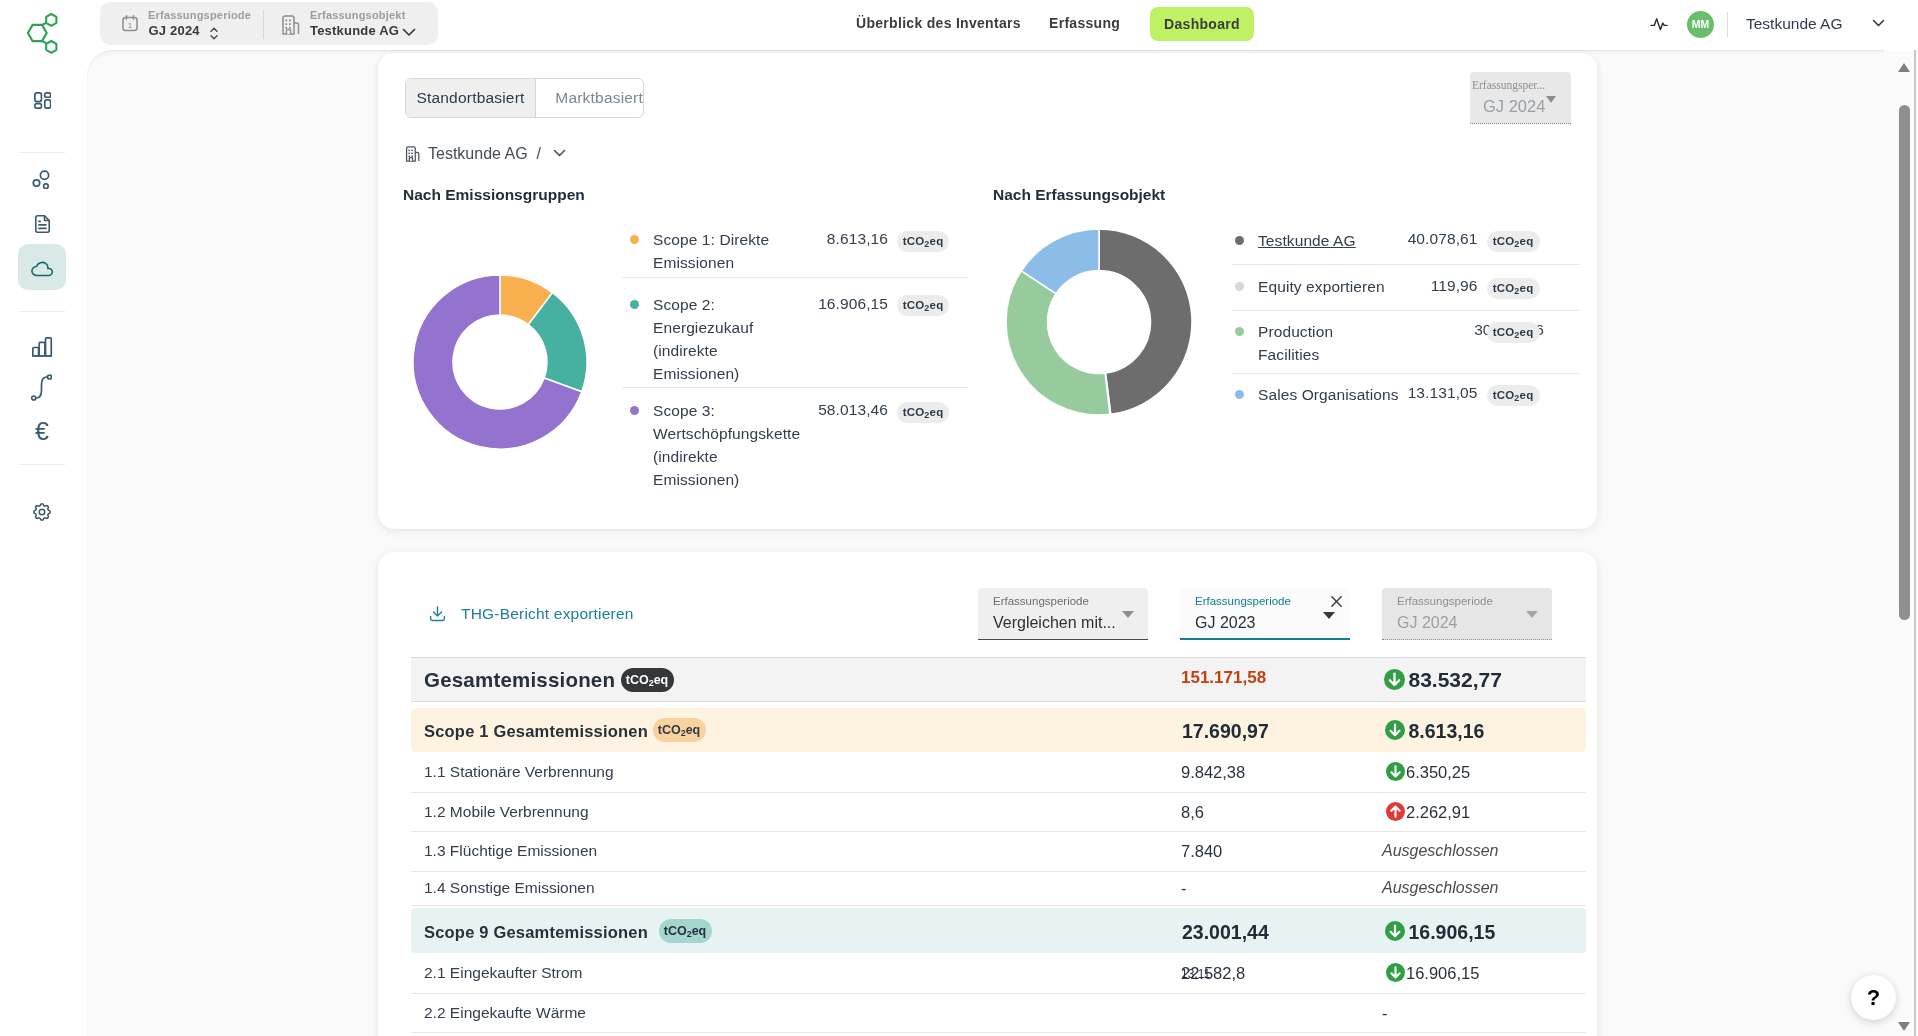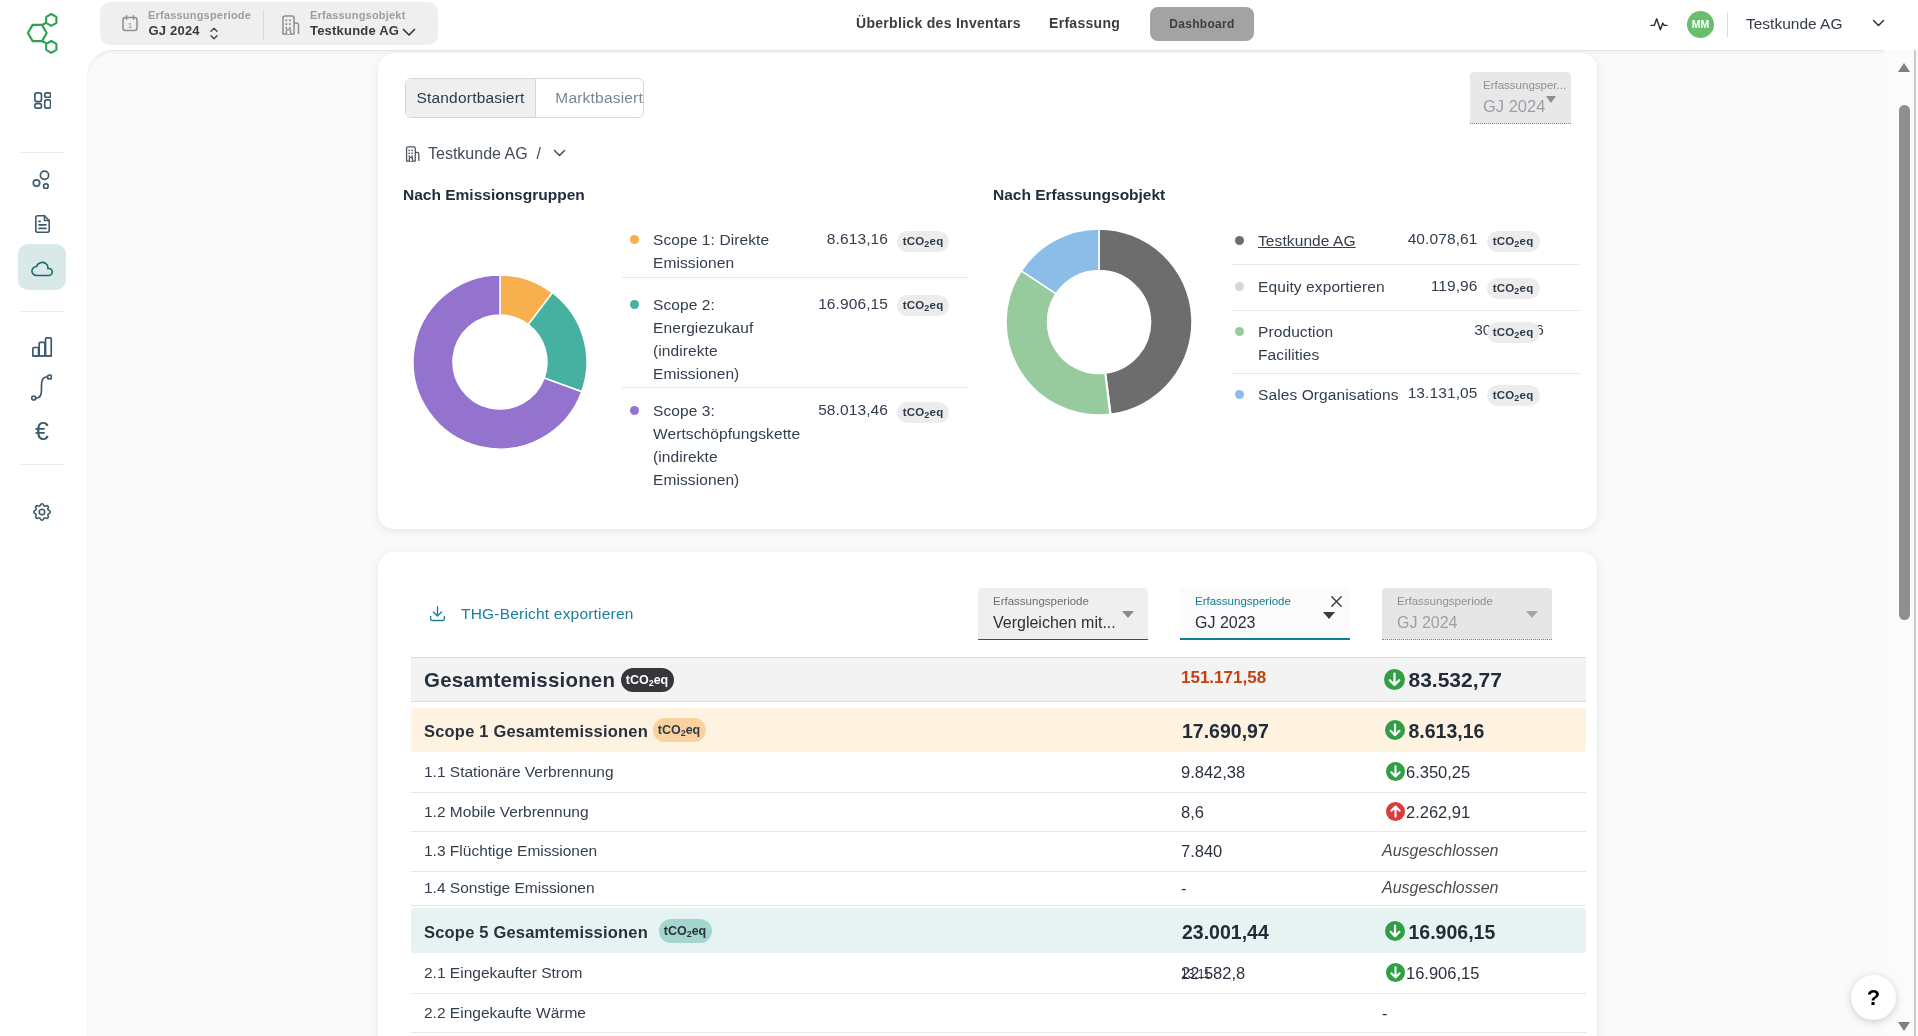--- a/index.html
+++ b/index.html
@@ -8,21 +8,21 @@
 body { font-family:"Liberation Sans", sans-serif; background:#ffffff; position:relative; color:#2f3a48; }
 .abs { position:absolute; }
 
 
 #topbar { position:absolute; left:0; top:0; width:1918px; height:50px; background:#fff; z-index:5; }
 #toppill { position:absolute; left:100px; top:2px; width:338px; height:43px; background:#efefef; border-radius:10px; }
 .tp-label { position:absolute; font-size:11px; color:#9d9d9d; letter-spacing:.2px; font-weight:600; }
 .tp-value { position:absolute; font-size:13px; color:#3a3a3a; font-weight:600; letter-spacing:.2px; }
 #tp-div { position:absolute; left:163px; top:8px; width:1px; height:29px; background:#d8d8d8; }
 .navitem { position:absolute; top:0; height:47px; line-height:47px; font-size:14px; font-weight:600; color:#3d3d3d; letter-spacing:.3px; }
-#nav-dash { position:absolute; left:1150px; top:7px; width:104px; height:34px; background:#a3a3a3; border-radius:8px; text-align:center; line-height:34px; font-size:12px; font-weight:600; color:#3d3d3d; letter-spacing:.3px; }
+#nav-dash { position:absolute; left:1150px; top:7px; width:104px; height:34px; background:#bef264; border-radius:8px; text-align:center; line-height:34px; font-size:14px; font-weight:600; color:#3d3d3d; letter-spacing:.3px; }
 #avatar { position:absolute; left:1687px; top:11px; width:27px; height:27px; border-radius:50%; background:#6abd6c; color:#fff; font-size:10.5px; font-weight:700; text-align:center; line-height:27px; }
 #top-div2 { position:absolute; left:1727px; top:12px; width:1px; height:25px; background:#dcdcdc; }
 #top-cust { position:absolute; left:1746px; top:0; height:47px; line-height:47px; font-size:15.5px; color:#333b49; }
 
 
 #sidebar { position:absolute; left:0; top:50px; width:87px; height:986px; background:#fff; }
 .sb-div { position:absolute; left:19px; width:46px; height:1px; background:#ececec; }
 #sb-active { position:absolute; left:18px; top:194px; width:48px; height:46px; background:#d8e9e7; border-radius:10px; }
 
 
@@ -36,21 +36,21 @@
 #tab1 { position:absolute; left:0; top:0; width:130px; height:38px; background:#efefef; border-right:1px solid #d6d6d6; border-radius:5px 0 0 5px; text-align:center; line-height:38px; font-size:15.5px; color:#2c3a4d; letter-spacing:.2px; }
 #tab2 { position:absolute; left:130px; top:0; width:107px; height:38px; text-align:right; line-height:38px; font-size:15.5px; color:#7b8594; letter-spacing:.2px; }
 
 
 .sel { position:absolute; height:52px; border-radius:4px 4px 0 0; }
 .sel .lab { position:absolute; left:15px; top:7px; font-size:11.5px; color:#8f8f8f; }
 .sel .val { position:absolute; left:15px; top:26px; font-size:16px; color:#32302f; }
 .caret { position:absolute; width:0; height:0; border-left:6px solid transparent; border-right:6px solid transparent; border-top:7px solid #8d8d8d; }
 
 #c1sel { left:1470px; top:72px; width:101px; background:#e8e8e8; border-bottom:1.5px dotted #8a8a8a; }
-#c1sel .lab { left:13px; color:#8f8f8f; }
+#c1sel .lab { left:2px; color:#8f8f8f;font-family:Liberation Serif, serif; }
 #c1sel .val { left:13px; color:#9aa0a8; font-size:16.5px; top:25px; }
 #crumbtext { position:absolute; left:428px; top:145px; font-size:16px; color:#454c57; }
 
 .h2 { position:absolute; font-size:15.5px; font-weight:700; color:#232e3d; letter-spacing:0; }
 
 
 .ldot { position:absolute; width:9px; height:9px; border-radius:50%; }
 .ltext { position:absolute; font-size:15.5px; color:#323d4d; line-height:23px; letter-spacing:.1px; }
 .lval { position:absolute; font-size:15.5px; color:#323d4d; text-align:right; letter-spacing:.1px; }
 .pill { position:absolute; width:52px; height:21px; background:#ececec; border-radius:11px; color:#2f3b4a; font-size:11.5px; text-align:center; line-height:21px; font-weight:600; letter-spacing:.2px; }
@@ -332,21 +332,21 @@
 <div class="bline" style="top:831px"></div>
 <div class="abs" style="left:424px;top:842.25px;font-size:15.5px;color:#333f4d">1.3 Flüchtige Emissionen</div>
 <div class="abs" style="left:1181px;top:842.25px;font-size:16.5px;color:#29323e">7.840</div>
 <div class="excl" style="top:842.25px">Ausgeschlossen</div>
 <div class="bline" style="top:870.5px"></div>
 <div class="abs" style="left:424px;top:879.0px;font-size:15.5px;color:#333f4d">1.4 Sonstige Emissionen</div>
 <div class="abs" style="left:1181px;top:879.0px;font-size:16.5px;color:#29323e">-</div>
 <div class="excl" style="top:879.0px">Ausgeschlossen</div>
 <div class="bline" style="top:904.5px"></div>
 <div class="trow" style="top:908px;height:45px;background:#e7f3f2;border-radius:4px"></div>
-<div class="abs" style="left:424px;top:923px;font-size:16.5px;font-weight:700;color:#27313d;letter-spacing:.2px">Scope 5 Gesamtemissionen</div>
+<div class="abs" style="left:424px;top:923px;font-size:16.5px;font-weight:700;color:#27313d;letter-spacing:.2px">Scope 9 Gesamtemissionen</div>
 <div class="dpill" style="left:658.5px;top:918.5px;width:53px;height:24px;line-height:24px;border-radius:12px;font-size:12.5px;background:#a5d6cd;color:#27313d">tCO<span style="font-size:9px;vertical-align:-2px">2</span>eq</div>
 <div class="abs" style="left:1182px;top:920.5px;font-size:19.5px;font-weight:700;color:#222c38">23.001,44</div>
 <svg class="abs" style="left:1384.5px;top:920.5px" width="20" height="20" viewBox="0 0 20 20">
     <circle cx="10" cy="10" r="10" fill="#2f9e44"></circle>
     <path d="M 10 4.5 L 10 15 M 5.6 10.8 L 10 15.2 L 14.4 10.8" stroke="#fff" stroke-width="2.2" fill="none" stroke-linecap="round" stroke-linejoin="round"></path>
   </svg>
 <div class="abs" style="left:1408.5px;top:920.5px;font-size:19.5px;font-weight:700;color:#222c38">16.906,15</div>
 <div class="abs" style="left:424px;top:964.25px;font-size:15.5px;color:#333f4d">2.1 Eingekaufter Strom</div>
 <div class="abs" style="left:1181px;top:964.25px;font-size:16.5px;color:#29323e">22.582,8</div>
 <svg class="abs" style="left:1385.5px;top:963.25px" width="19.0" height="19.0" viewBox="0 0 20 20">

